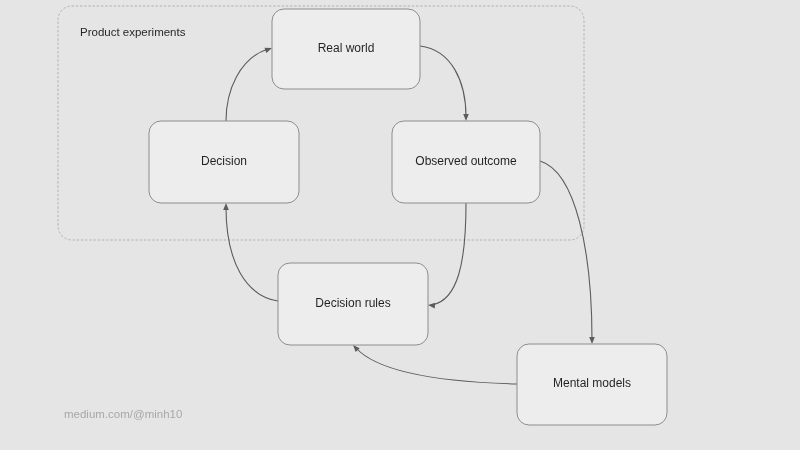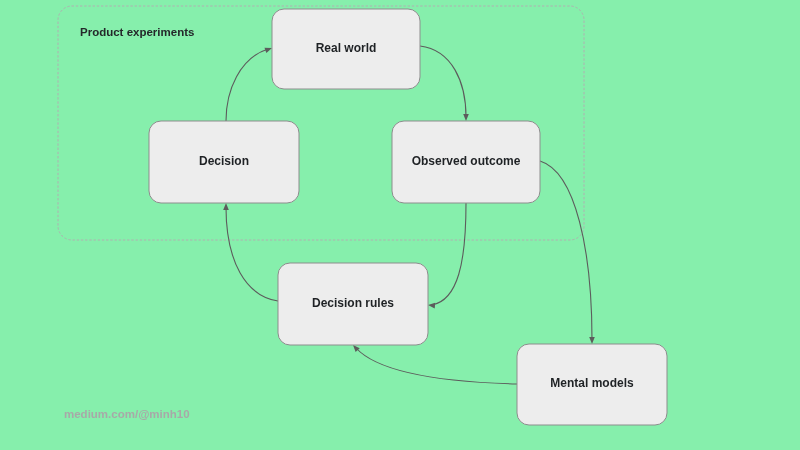--- a/index.html
+++ b/index.html
@@ -4,24 +4,23 @@
 <style>
   html, body {
     margin: 0;
     padding: 0;
     background: #ffffff;
   }
   #canvas {
     position: relative;
     width: 800px;
     height: 450px;
-    background: #86efac;
+    background: #e5e5e5;
     font-family: "Liberation Sans", sans-serif;
     overflow: hidden;
-    font-weight: bold;
   }
   #diagram-svg {
     position: absolute;
     left: 0;
     top: 0;
     width: 800px;
     height: 450px;
   }
   .group-frame {
     fill: none;

